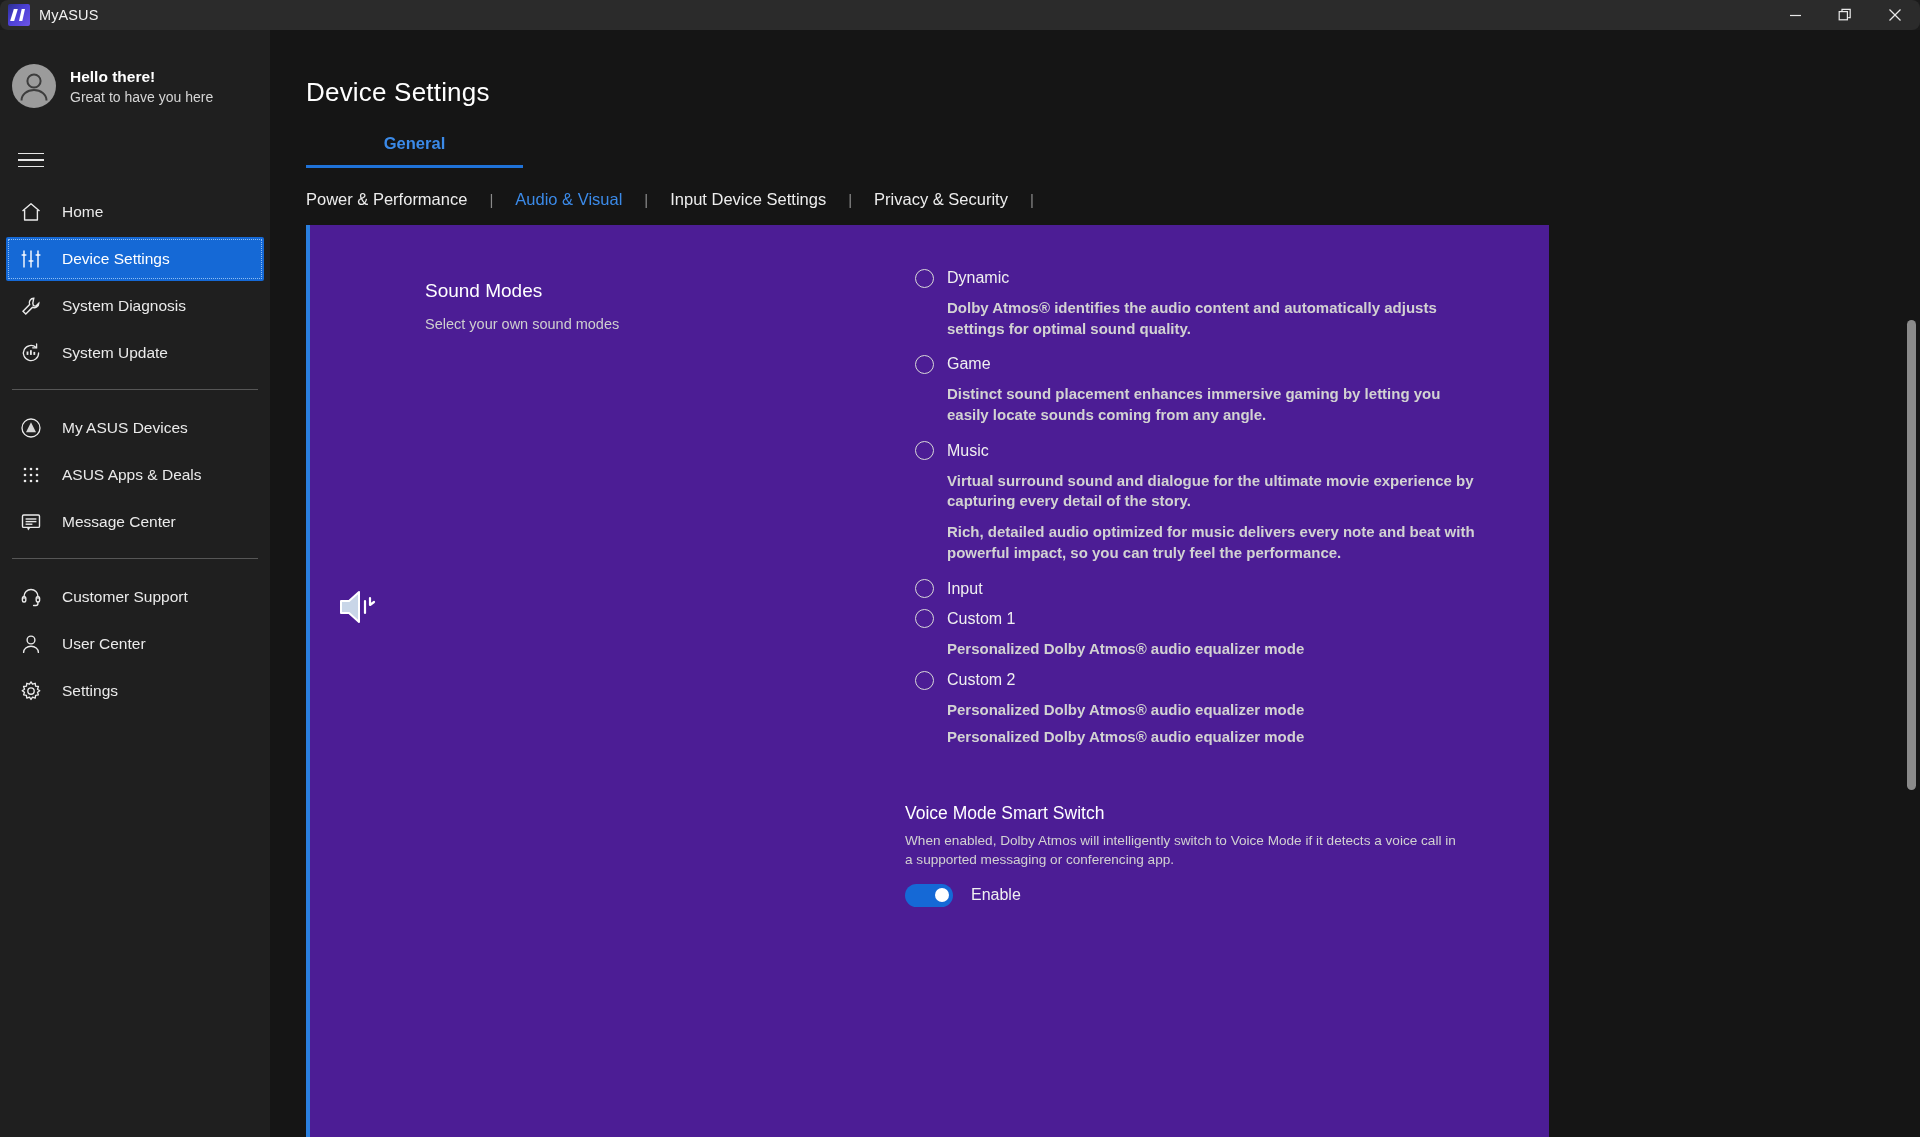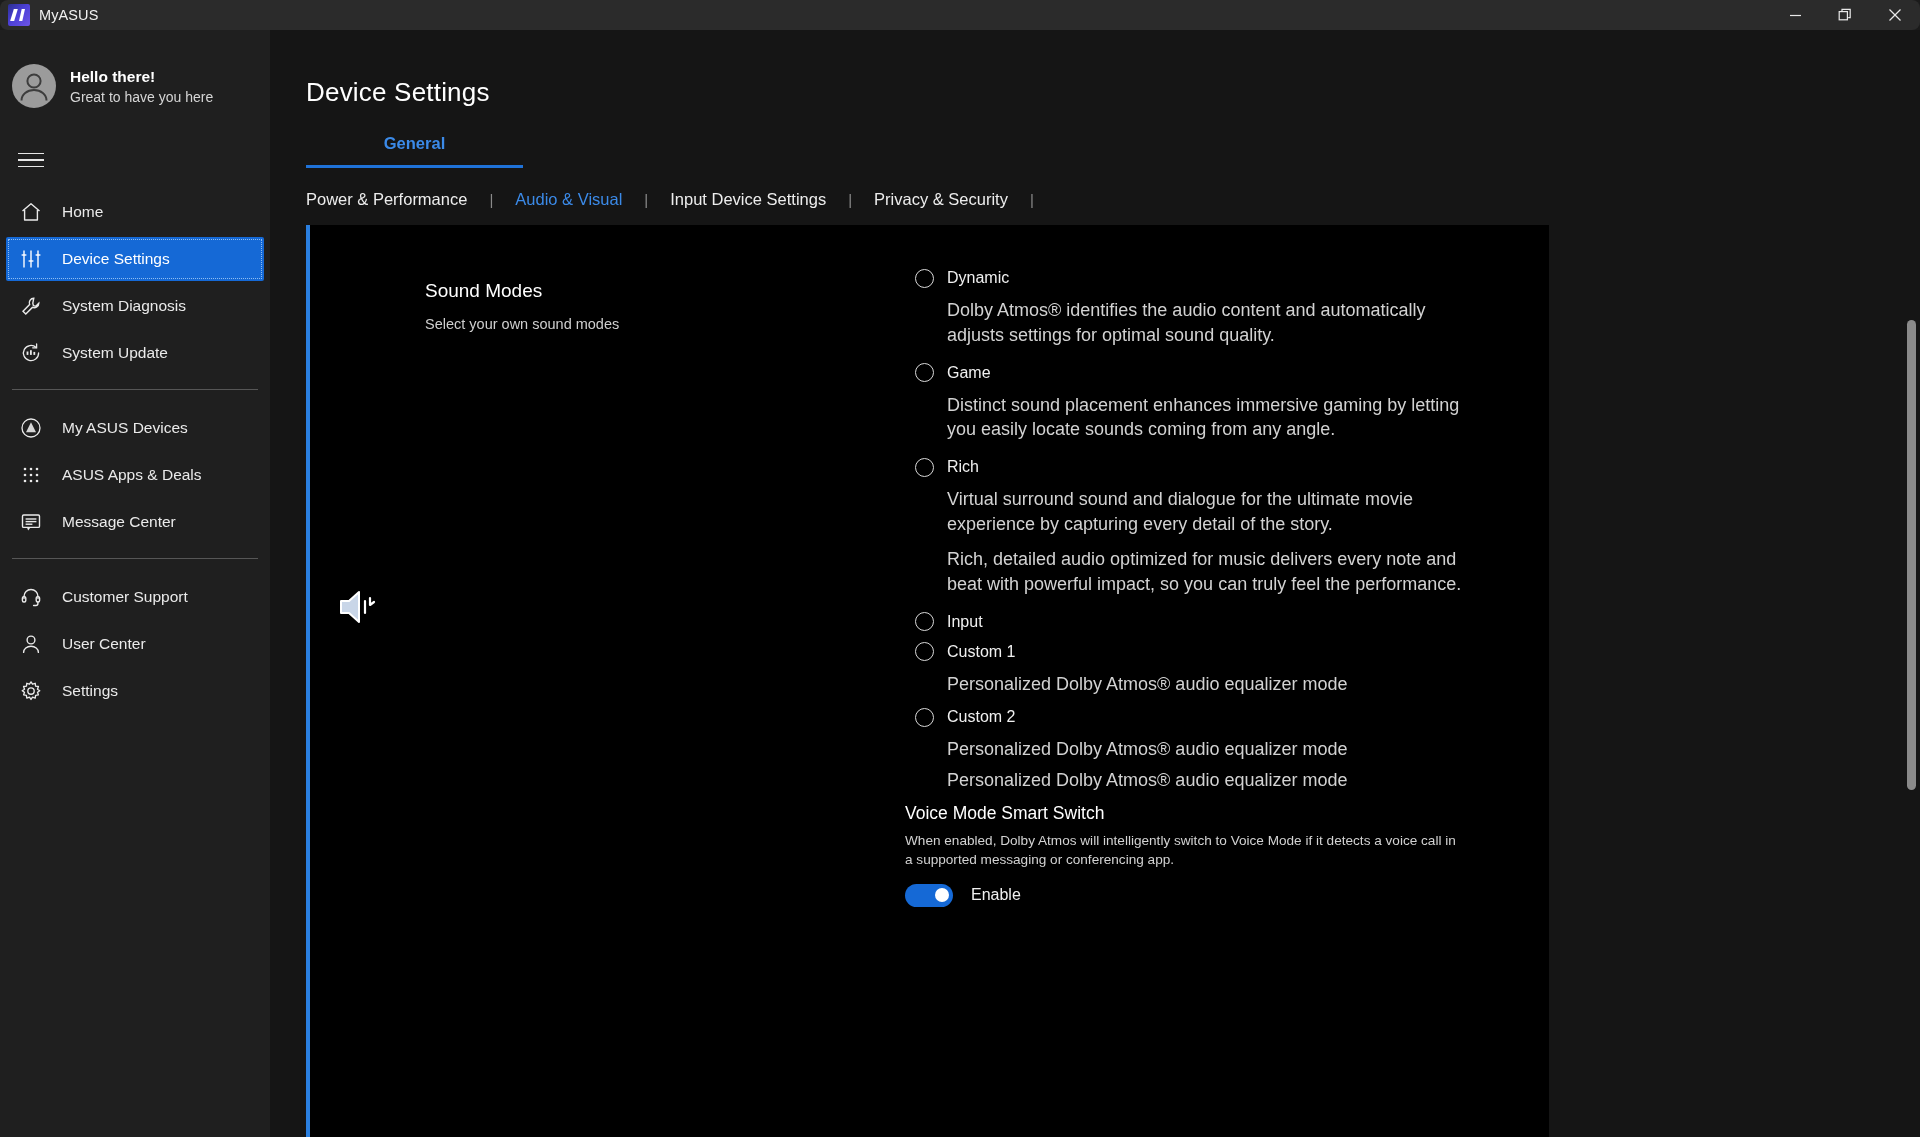--- a/index.html
+++ b/index.html
@@ -221,21 +221,21 @@
     user-select: none;
   }
 
   
   .panel {
     position: absolute;
     left: 36px;
     top: 195px;
     width: 1243px;
     height: 912px;
-    background: #000000;
+    background: #4c1d95;
     border-left: 4px solid #2a7fe0;
     overflow: hidden;
   }
   .panel-inner {
     position: relative;
     width: 100%;
     height: 100%;
   }
 
   .section-head {
@@ -294,25 +294,26 @@
     width: 9px; height: 9px;
     border-radius: 50%;
     background: #1a86f0;
   }
   .option-label {
     font-size: 16px;
     color: #f0f0f0;
   }
   .option.selected .option-label { color: #3b8ae8; }
   .option-desc {
-    font-size: 18px;
+    font-size: 15px;
     line-height: 1.38;
     color: #d2d2d2;
     margin: 5px 0 10px 32px;
     max-width: 530px;
+    font-weight: bold;
   }
   .option-desc.compact { margin-bottom: 6px; }
 
   .smart-switch {
     position: absolute;
     left: 595px;
     top: 578px;
     width: 600px;
   }
   .ss-title {
@@ -601,21 +602,21 @@
             <div class="option-row">
               <div class="radio"></div>
               <div class="option-label">Game</div>
             </div>
             <div class="option-desc">Distinct sound placement enhances immersive gaming by letting you easily locate sounds coming from any angle.</div>
           </div>
 
           <div class="option">
             <div class="option-row">
               <div class="radio"></div>
-              <div class="option-label">Rich</div>
+              <div class="option-label">Music</div>
             </div>
             <div class="option-desc">Virtual surround sound and dialogue for the ultimate movie experience by capturing every detail of the story.</div>
           </div>
 
           <div class="option selected">
             <div class="option-desc">Rich, detailed audio optimized for music delivers every note and beat with powerful impact, so you can truly feel the performance.</div>
           </div>
 
           <div class="option">
             <div class="option-row">

